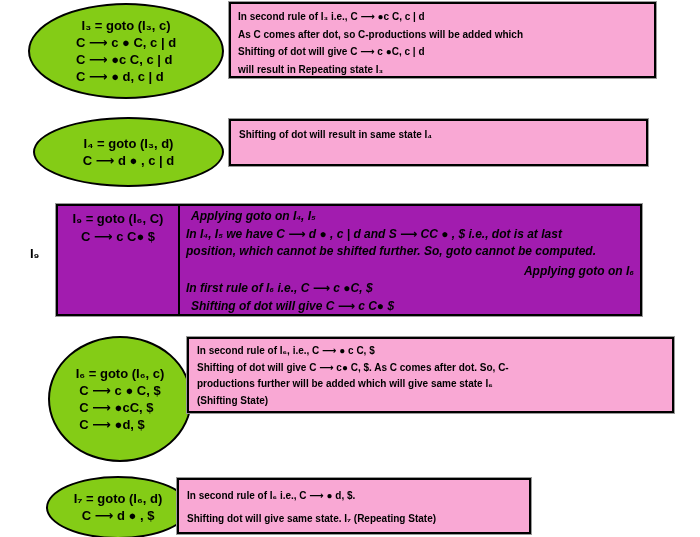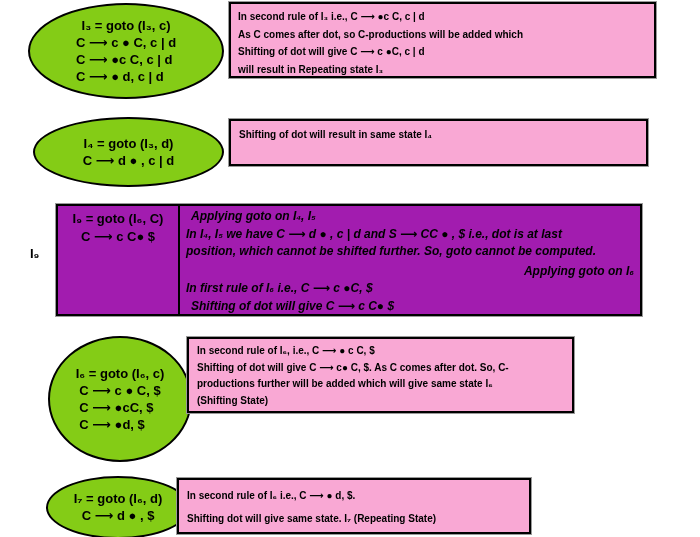--- a/index.html
+++ b/index.html
@@ -64,21 +64,21 @@
   .indent { padding-left:5px; }
   .gap-top { margin-top:2px;text-align:right; }
   .outer-label {
     position:absolute;
     left:30px; top:246px;
     font-size:13px;
   }
   
   #note-0 { left:229px; top:2px;   width:427px; height:76px; box-sizing:border-box; }
   #note-1 { left:229px; top:119px; width:419px; height:47px; box-sizing:border-box; line-height:21px; padding:3px 8px; }
-  #note-3 { left:187px; top:337px; width:387px; height:76px; box-sizing:border-box; line-height:16.5px; padding:4px 8px; }
+  #note-3 { left:187px; top:337px; width:487px; height:76px; box-sizing:border-box; line-height:16.5px; padding:4px 8px; }
   #note-4 { left:177px; top:478px; width:354px; height:56px; box-sizing:border-box; line-height:23px; padding:4px 8px; }
   #ellipse-0 { left:28px; top:3px;   width:192px; height:92px; }
   #ellipse-1 { left:33px; top:117px; width:187px; height:66px; }
   #circle-3  { left:48px; top:336px; width:140px; height:122px; }
   #ellipse-4 { left:46px; top:476px; width:140px; height:59px; }
 </style>
 </head>
 <body>
 
 <div class="ellipse" id="ellipse-0">

